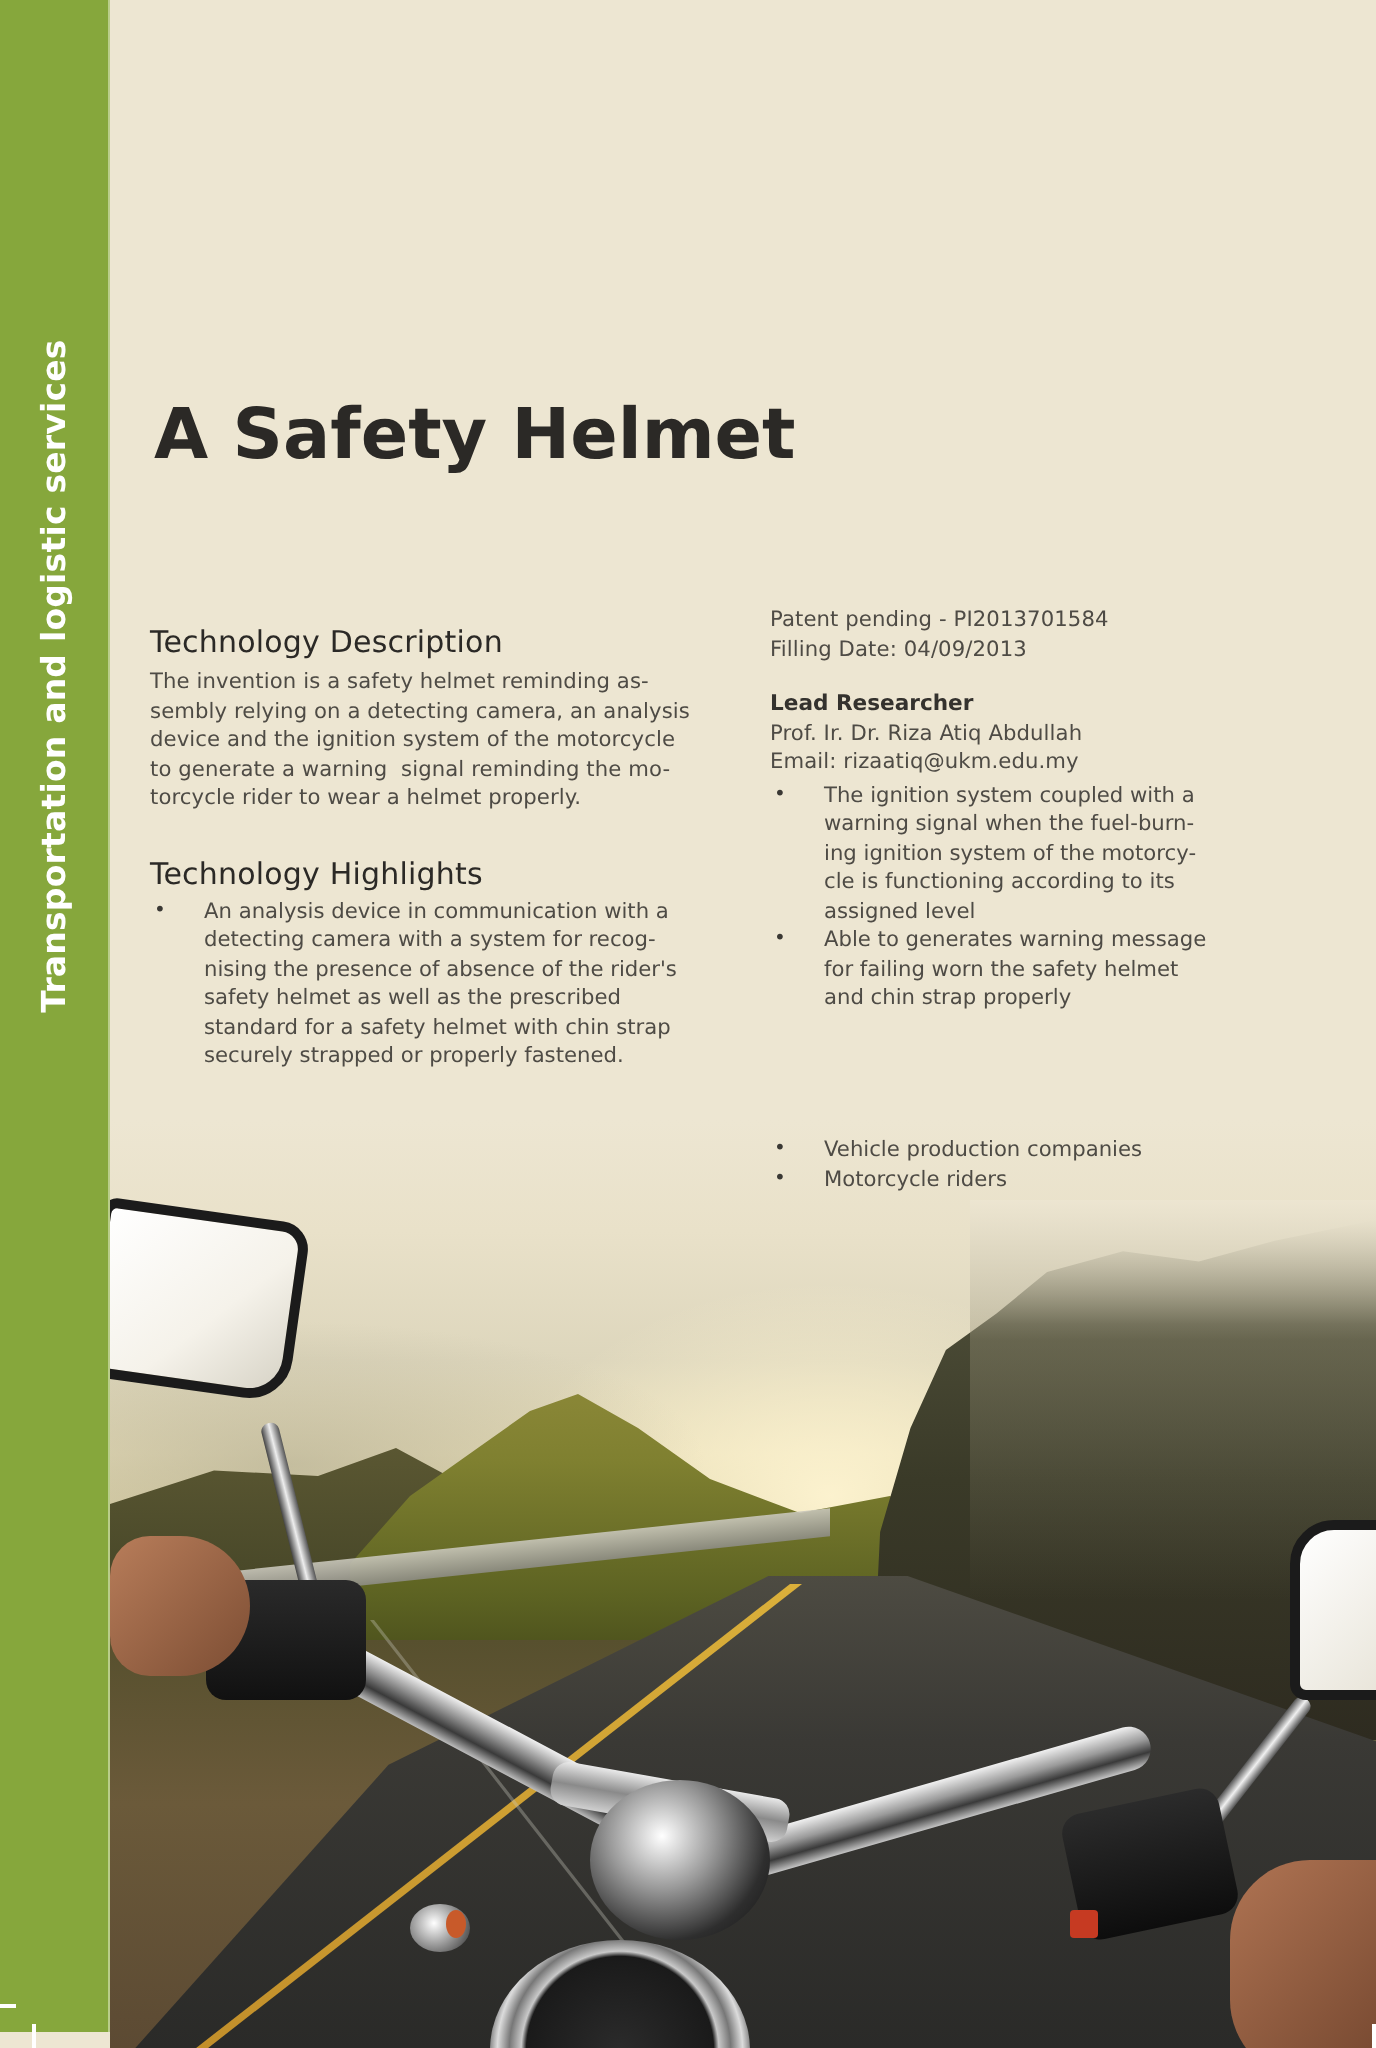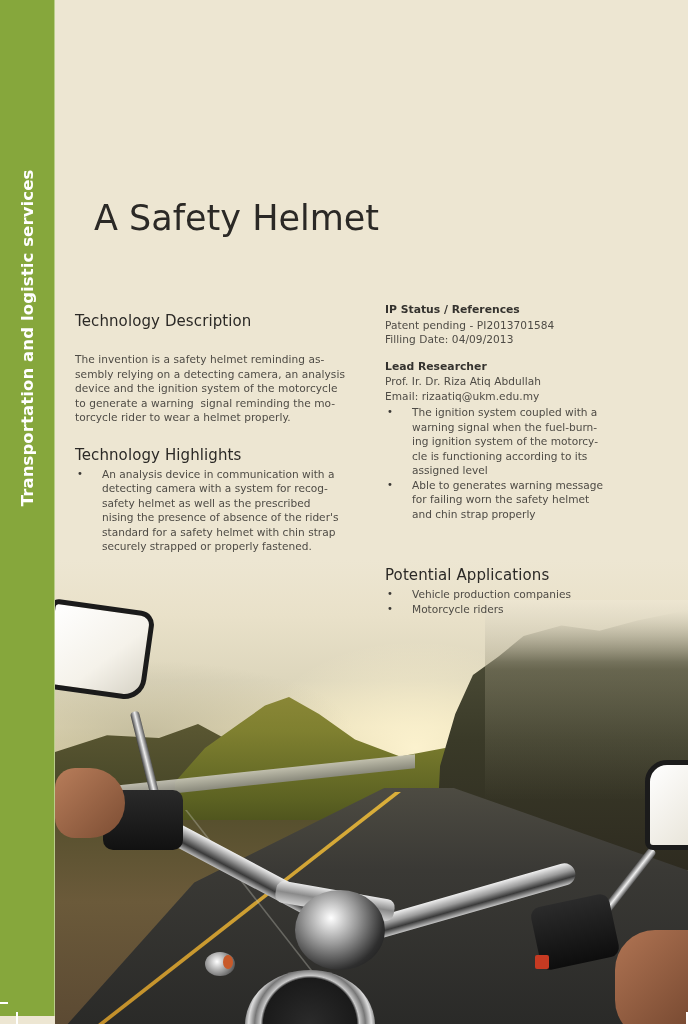--- a/index.html
+++ b/index.html
@@ -83,30 +83,30 @@
       border: 5px solid #1b1b1b; transform: rotate(8deg); }
     .mirror-left-stem { position: absolute; left: 88px; top: 150px; width: 9px; height: 110px;
       background: linear-gradient(90deg, #444, #eee, #555); transform: rotate(-14deg); border-radius: 4px; }
     .mirror-right { position: absolute; left: 590px; top: 200px; width: 60px; height: 90px; border-radius: 22px 6px 6px 8px;
       background: linear-gradient(135deg, #ffffff, #e7e3d7);
       border: 5px solid #1b1b1b; }
     .mirror-right-stem { position: absolute; left: 560px; top: 278px; width: 9px; height: 110px;
       background: linear-gradient(90deg, #555, #f0f0f0, #555); transform: rotate(38deg); border-radius: 4px; }
 
     
-    .title { position: absolute; left: 94px; top: 196px; color: #2b2926;
-      font-family: "DejaVu Sans", sans-serif; font-size: 35px; line-height: 44px; font-weight: normal; letter-spacing: 0px; }
+    .title { position: absolute; left: 77px; top: 196px; color: #2b2926;
+      font-family: "DejaVu Sans", sans-serif; font-size: 35px; line-height: 44px; font-weight: bold; letter-spacing: 0px; }
     .col-left { position: absolute; left: 75px; top: 312px; width: 275px; }
     .col-right { position: absolute; left: 385px; top: 303px; width: 240px; }
 
     .section-heading { color: #2b2926; font-size: 15px; line-height: 19px; font-weight: normal; letter-spacing: 0.1px; }
     .body-text { color: #4e4b45; font-size: 10.6px; line-height: 14.5px; letter-spacing: 0.05px; }
     .label-bold { color: #34322e; font-size: 10.8px; line-height: 14.5px; font-weight: bold; }
 
-    .desc-body { margin-top: 21px; }
+    .desc-body { margin-top: 3px; }
     .highlights-heading { margin-top: 21px; }
 
     ul.bullets { list-style: none; margin-top: 2px; }
     ul.bullets li { position: relative; padding-left: 27px; color: #4e4b45; font-size: 10.6px; line-height: 14.5px; }
     ul.bullets li .bullet { position: absolute; left: 2px; top: 0; color: #3a3834; font-size: 10px; }
 
     .ip-block { }
     .lead-block { margin-top: 13px; }
     .right-bullets { margin-top: 21px; }
     .apps { position: absolute; left: 385px; top: 566px; width: 240px; z-index: 3; }
@@ -169,31 +169,30 @@
       <div style="white-space:pre">to generate a warning  signal reminding the mo-</div>
       <div>torcycle rider to wear a helmet properly.</div>
     </div>
 
     <h2 class="section-heading highlights-heading">Technology Highlights</h2>
     <ul class="bullets">
       <li>
         <span class="bullet">•</span>
         <div>An analysis device in communication with a</div>
         <div>detecting camera with a system for recog-</div>
+        <div>nising the presence of absence of the rider's</div>
         <div>safety helmet as well as the prescribed</div>
-        <div>nising the presence of absence of the rider's</div>
         <div>standard for a safety helmet with chin strap</div>
         <div>securely strapped or properly fastened.</div>
       </li>
     </ul>
   </div>
 
   <div class="col-right">
     <div class="ip-block">
-      <div class="label-bold">IP Status / References</div>
       <div class="body-text">Patent pending - PI2013701584</div>
       <div class="body-text">Filling Date: 04/09/2013</div>
     </div>
     <div class="lead-block">
       <div class="label-bold">Lead Researcher</div>
       <div class="body-text">Prof. Ir. Dr. Riza Atiq Abdullah</div>
       <div class="body-text">Email: rizaatiq@ukm.edu.my</div>
     </div>
 
     <ul class="bullets right-bullets">
@@ -208,21 +207,20 @@
       <li>
         <span class="bullet">•</span>
         <div>Able to generates warning message</div>
         <div>for failing worn the safety helmet</div>
         <div>and chin strap properly</div>
       </li>
     </ul>
   </div>
 
   <div class="apps">
-    <h2 class="section-heading">Potential Applications</h2>
     <ul class="bullets">
       <li>
         <span class="bullet">•</span>
         <span>Vehicle production companies</span>
       </li>
       <li>
         <span class="bullet">•</span>
         <span>Motorcycle riders</span>
       </li>
     </ul>

